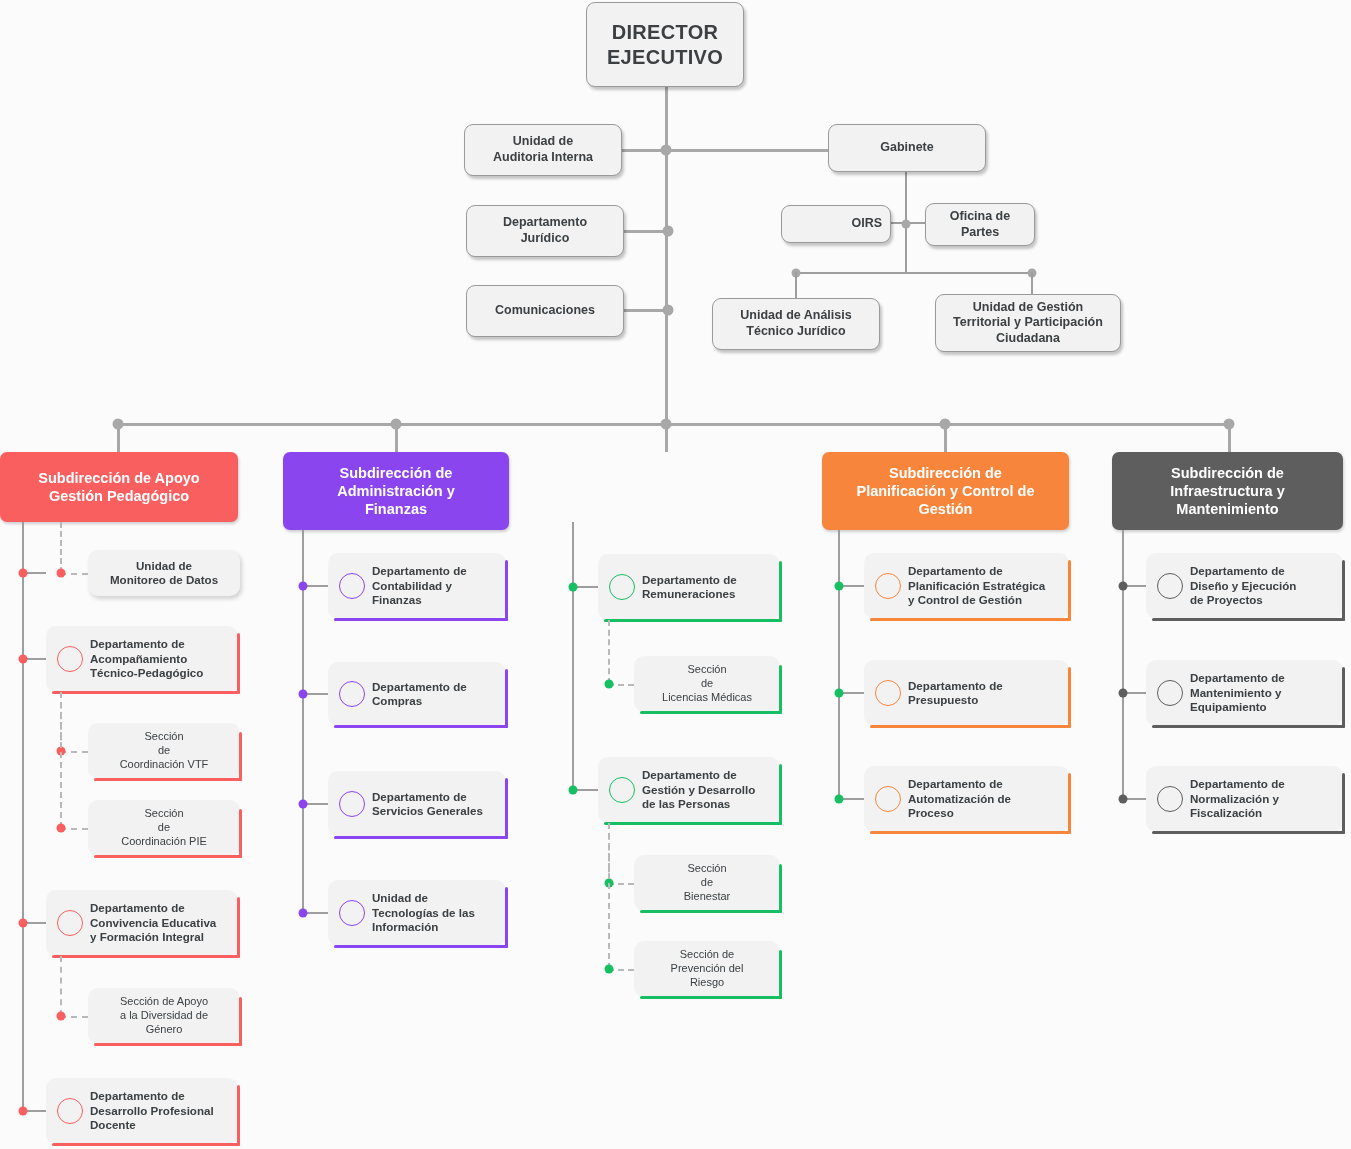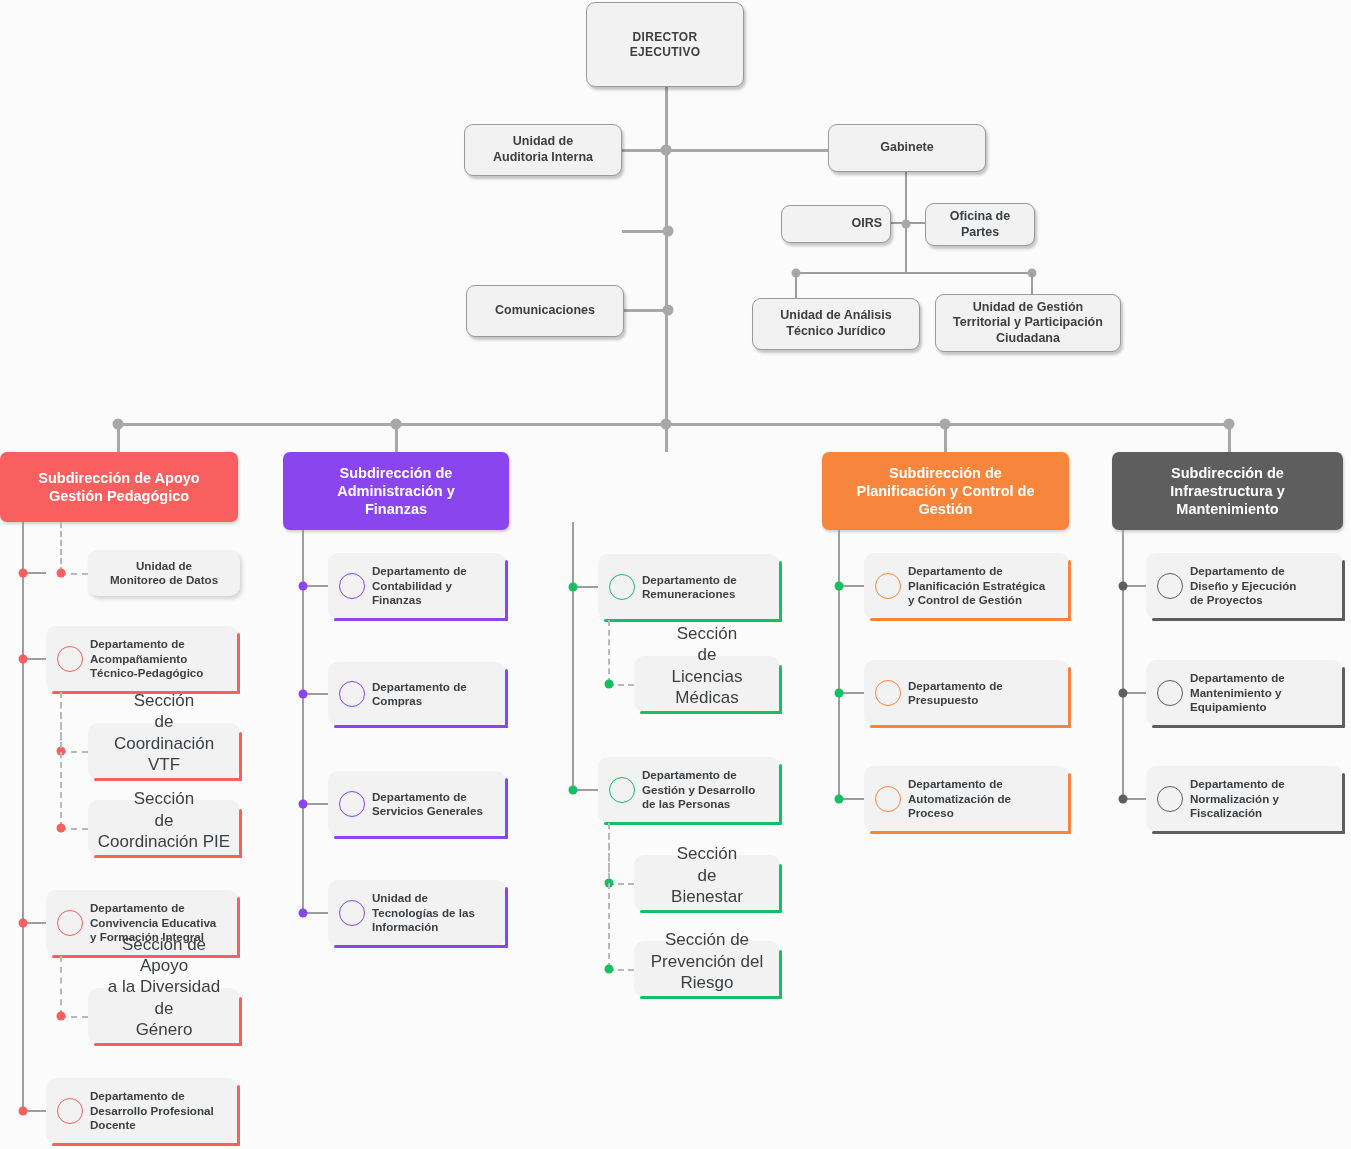--- a/index.html
+++ b/index.html
@@ -30,21 +30,21 @@
     padding:4px 8px;
   }
   .node .lbl{display:block;white-space:pre-line;}
 
   
   .grey-node{
     border:1.6px solid #9a9a9a;
     font-weight:bold;
     font-size:12.5px;
   }
-  .grey-node.root{font-size:12px;letter-spacing:.3px;}
+  .grey-node.root{font-size:20px;letter-spacing:.3px;}
 
   
   .banner{
     border:none;
     color:#ffffff;
     font-weight:bold;
     font-size:14.5px;
     border-radius:7px;
     box-shadow:1px 2px 3px rgba(0,0,0,0.18);
   }
@@ -72,25 +72,24 @@
   }
   .dept .edge-r{
     position:absolute;right:-2px;top:7px;bottom:-2px;width:3px;border-radius:2px;
   }
   .dept .edge-b{
     position:absolute;left:6px;right:-2px;bottom:-2px;height:3px;border-radius:2px;
   }
 
   
   .section{
-    font-size:17px;
+    font-size:11px;
     font-weight:normal;
     box-shadow:none;
     border-radius:10px;
-    align-items:flex-end;
   }
   .section .edge-r{
     position:absolute;right:-2px;top:9px;bottom:-2px;width:3px;border-radius:2px;
   }
   .section .edge-b{
     position:absolute;left:6px;right:-2px;bottom:-2px;height:3px;border-radius:2px;
   }
   .plain{
     font-weight:bold;font-size:11.6px;
     box-shadow:2px 3px 4px rgba(0,0,0,0.16);
@@ -141,35 +140,39 @@
 
   <div class="node grey-node root" style="left:586px;top:2px;width:158px;height:85px;">
     <span class="lbl">DIRECTOR
 EJECUTIVO</span>
   </div>
 
   <div class="node grey-node" style="left:464px;top:124px;width:158px;height:52px;">
     <span class="lbl">Unidad de
 Auditoria Interna</span>
   </div>
+  <div class="node grey-node" style="left:466px;top:205px;width:158px;height:52px;">
+    <span class="lbl">Departamento
+Jurídico</span>
+  </div>
   <div class="node grey-node" style="left:466px;top:285px;width:158px;height:52px;">
     <span class="lbl">Comunicaciones</span>
   </div>
 
   <div class="node grey-node" style="left:828px;top:124px;width:158px;height:48px;">
     <span class="lbl">Gabinete</span>
   </div>
   <div class="node grey-node" style="left:781px;top:205px;width:110px;height:38px;justify-content:flex-end;">
     <span class="lbl">OIRS</span>
   </div>
   <div class="node grey-node" style="left:925px;top:203px;width:110px;height:43px;">
     <span class="lbl">Oficina de
 Partes</span>
   </div>
-  <div class="node grey-node" style="left:752px;top:298px;width:168px;height:52px;">
+  <div class="node grey-node" style="left:712px;top:298px;width:168px;height:52px;">
     <span class="lbl">Unidad de Análisis
 Técnico Jurídico</span>
   </div>
   <div class="node grey-node" style="left:935px;top:294px;width:186px;height:58px;">
     <span class="lbl">Unidad de Gestión
 Territorial y Participación
 Ciudadana</span>
   </div>
 
   <div id="columns">

